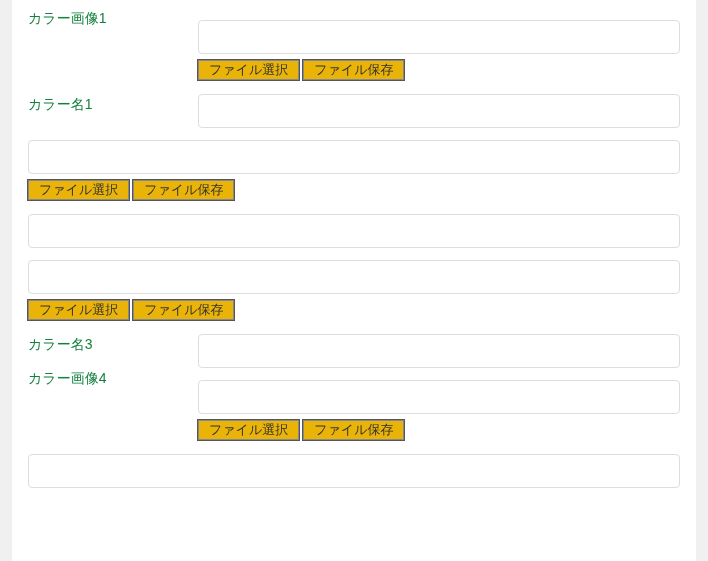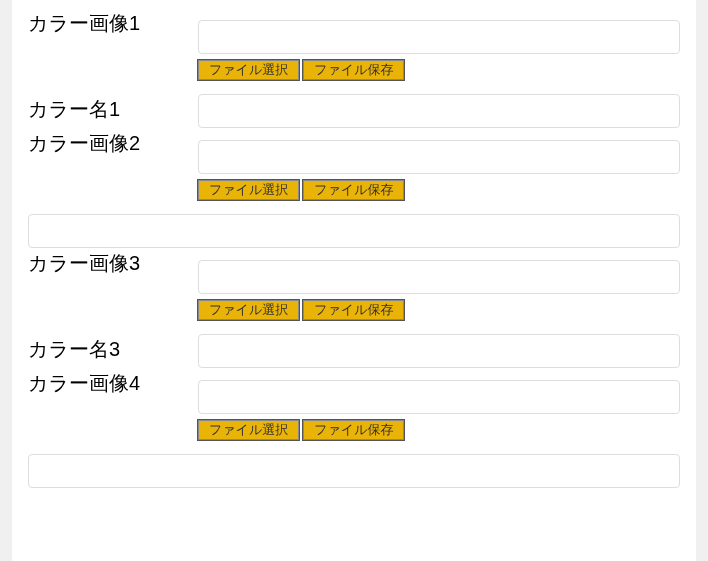--- a/index.html
+++ b/index.html
@@ -20,22 +20,22 @@
       min-height: 561px;
     }
     .form-row {
       display: flex;
       align-items: flex-start;
     }
     .form-label {
       width: 170px;
       flex-shrink: 0;
       padding-top: 2px;
-      font-size: 20px;
-      color: #000000;
+      font-size: 14px;
+      color: #15803d;
     }
     .form-field {
       flex: 1;
       display: flex;
       flex-direction: column;
       gap: 6px;
     }
     .text-input {
       width: 100%;
       height: 34px;
@@ -83,38 +83,36 @@
   </div>
 
   <div class="form-row">
     <div class="form-label">カラー名1</div>
     <div class="form-field">
       <input type="text" class="text-input" value="" style="">
     </div>
   </div>
 
   <div class="form-row image-row">
-    <div class="form-label">カラー画像2</div>
     <div class="form-field">
       <input type="text" class="text-input" value="" style="">
       <div class="button-group">
         <button class="file-button">ファイル選択</button>
         <button class="file-button">ファイル保存</button>
       </div>
     </div>
   </div>
 
   <div class="form-row">
     <div class="form-field">
       <input type="text" class="text-input" value="" style="">
     </div>
   </div>
 
   <div class="form-row image-row">
-    <div class="form-label">カラー画像3</div>
     <div class="form-field">
       <input type="text" class="text-input" value="" style="">
       <div class="button-group">
         <button class="file-button">ファイル選択</button>
         <button class="file-button">ファイル保存</button>
       </div>
     </div>
   </div>
 
   <div class="form-row">

